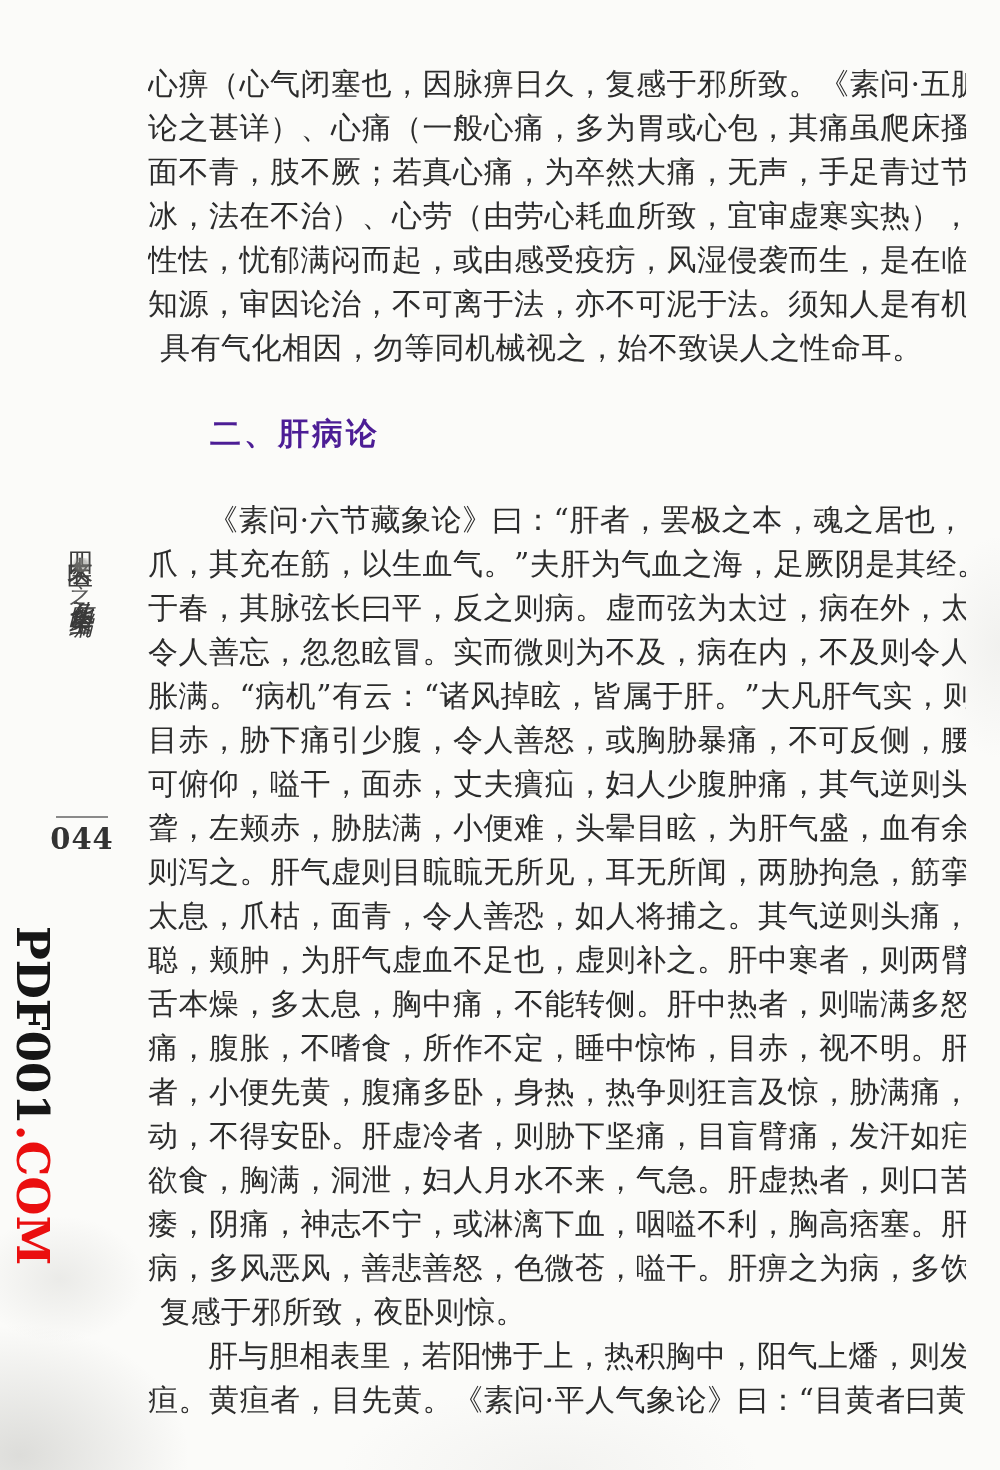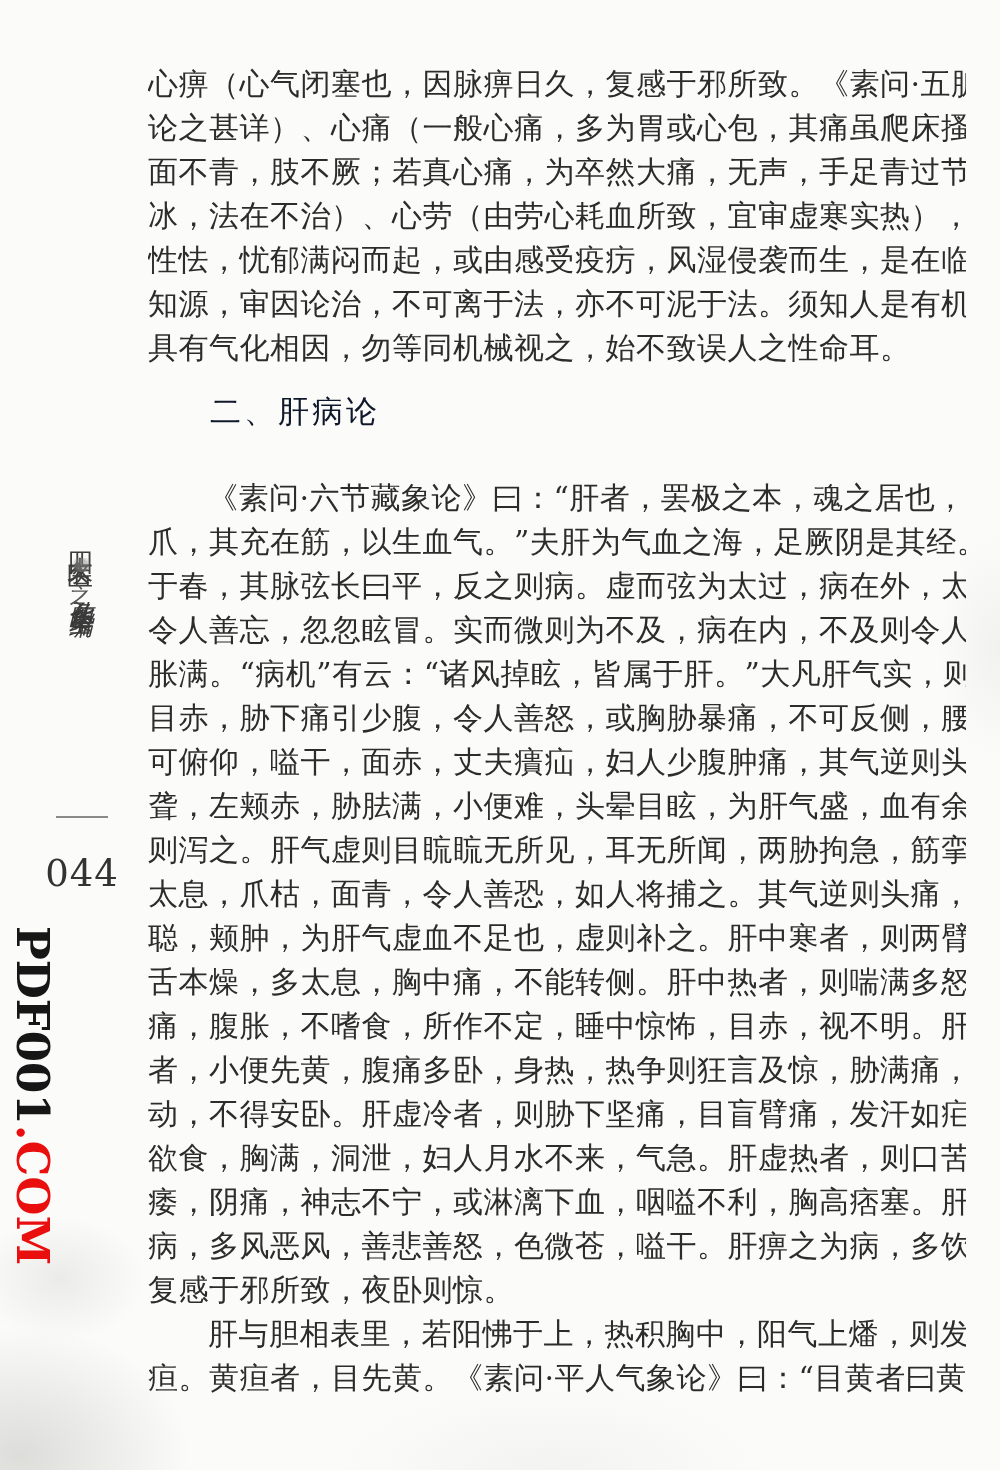--- a/index.html
+++ b/index.html
@@ -34,31 +34,32 @@
     font-size:30px;
     letter-spacing:0.5px;
     color:#2c2c2c;
     white-space:nowrap;
     text-align:justify;
     text-align-last:justify;
     overflow:hidden;
   }
   .line.last {
     text-align-last:left;
+    margin-left:12px;
   }
   .line.indent { text-indent:60px; }
 
   .section-heading {
-    margin-top:18px;
+    margin-top:40px;
     margin-bottom:42px;
     padding-left:62px;
     height:46px; line-height:46px;
     font-size:31px;
-    font-weight:normal;
-    color:#0f172a;
+    font-weight:bold;
+    color:#4c1d95;
     letter-spacing:3px;
   }
 
   
   .side-title {
     position:absolute;
     left:54px; top:532px;
     height:292px; width:54px;
     writing-mode:vertical-rl;
     text-orientation:upright;
@@ -86,26 +87,27 @@
     color:#3a3a3a;
   }
   .side-rule {
     position:absolute;
     left:56px; top:816px;
     width:52px; height:0;
     border-top:2px solid #8a8a8a;
   }
   .page-number {
     position:absolute;
-    left:40px; top:852px;
+    left:40px; top:822px;
     width:84px;
     text-align:center;
-    font-size:37px;
+    font-size:29px;
     color:#333;
     letter-spacing:1px;
+    font-weight:bold;
   }
 
   
   .watermark {
     position:absolute;
     left:58px; top:926px;
     width:282px; height:52px;
     transform:rotate(90deg);
     transform-origin:left top;
     font-family:"DejaVu Serif","Liberation Serif",serif;

